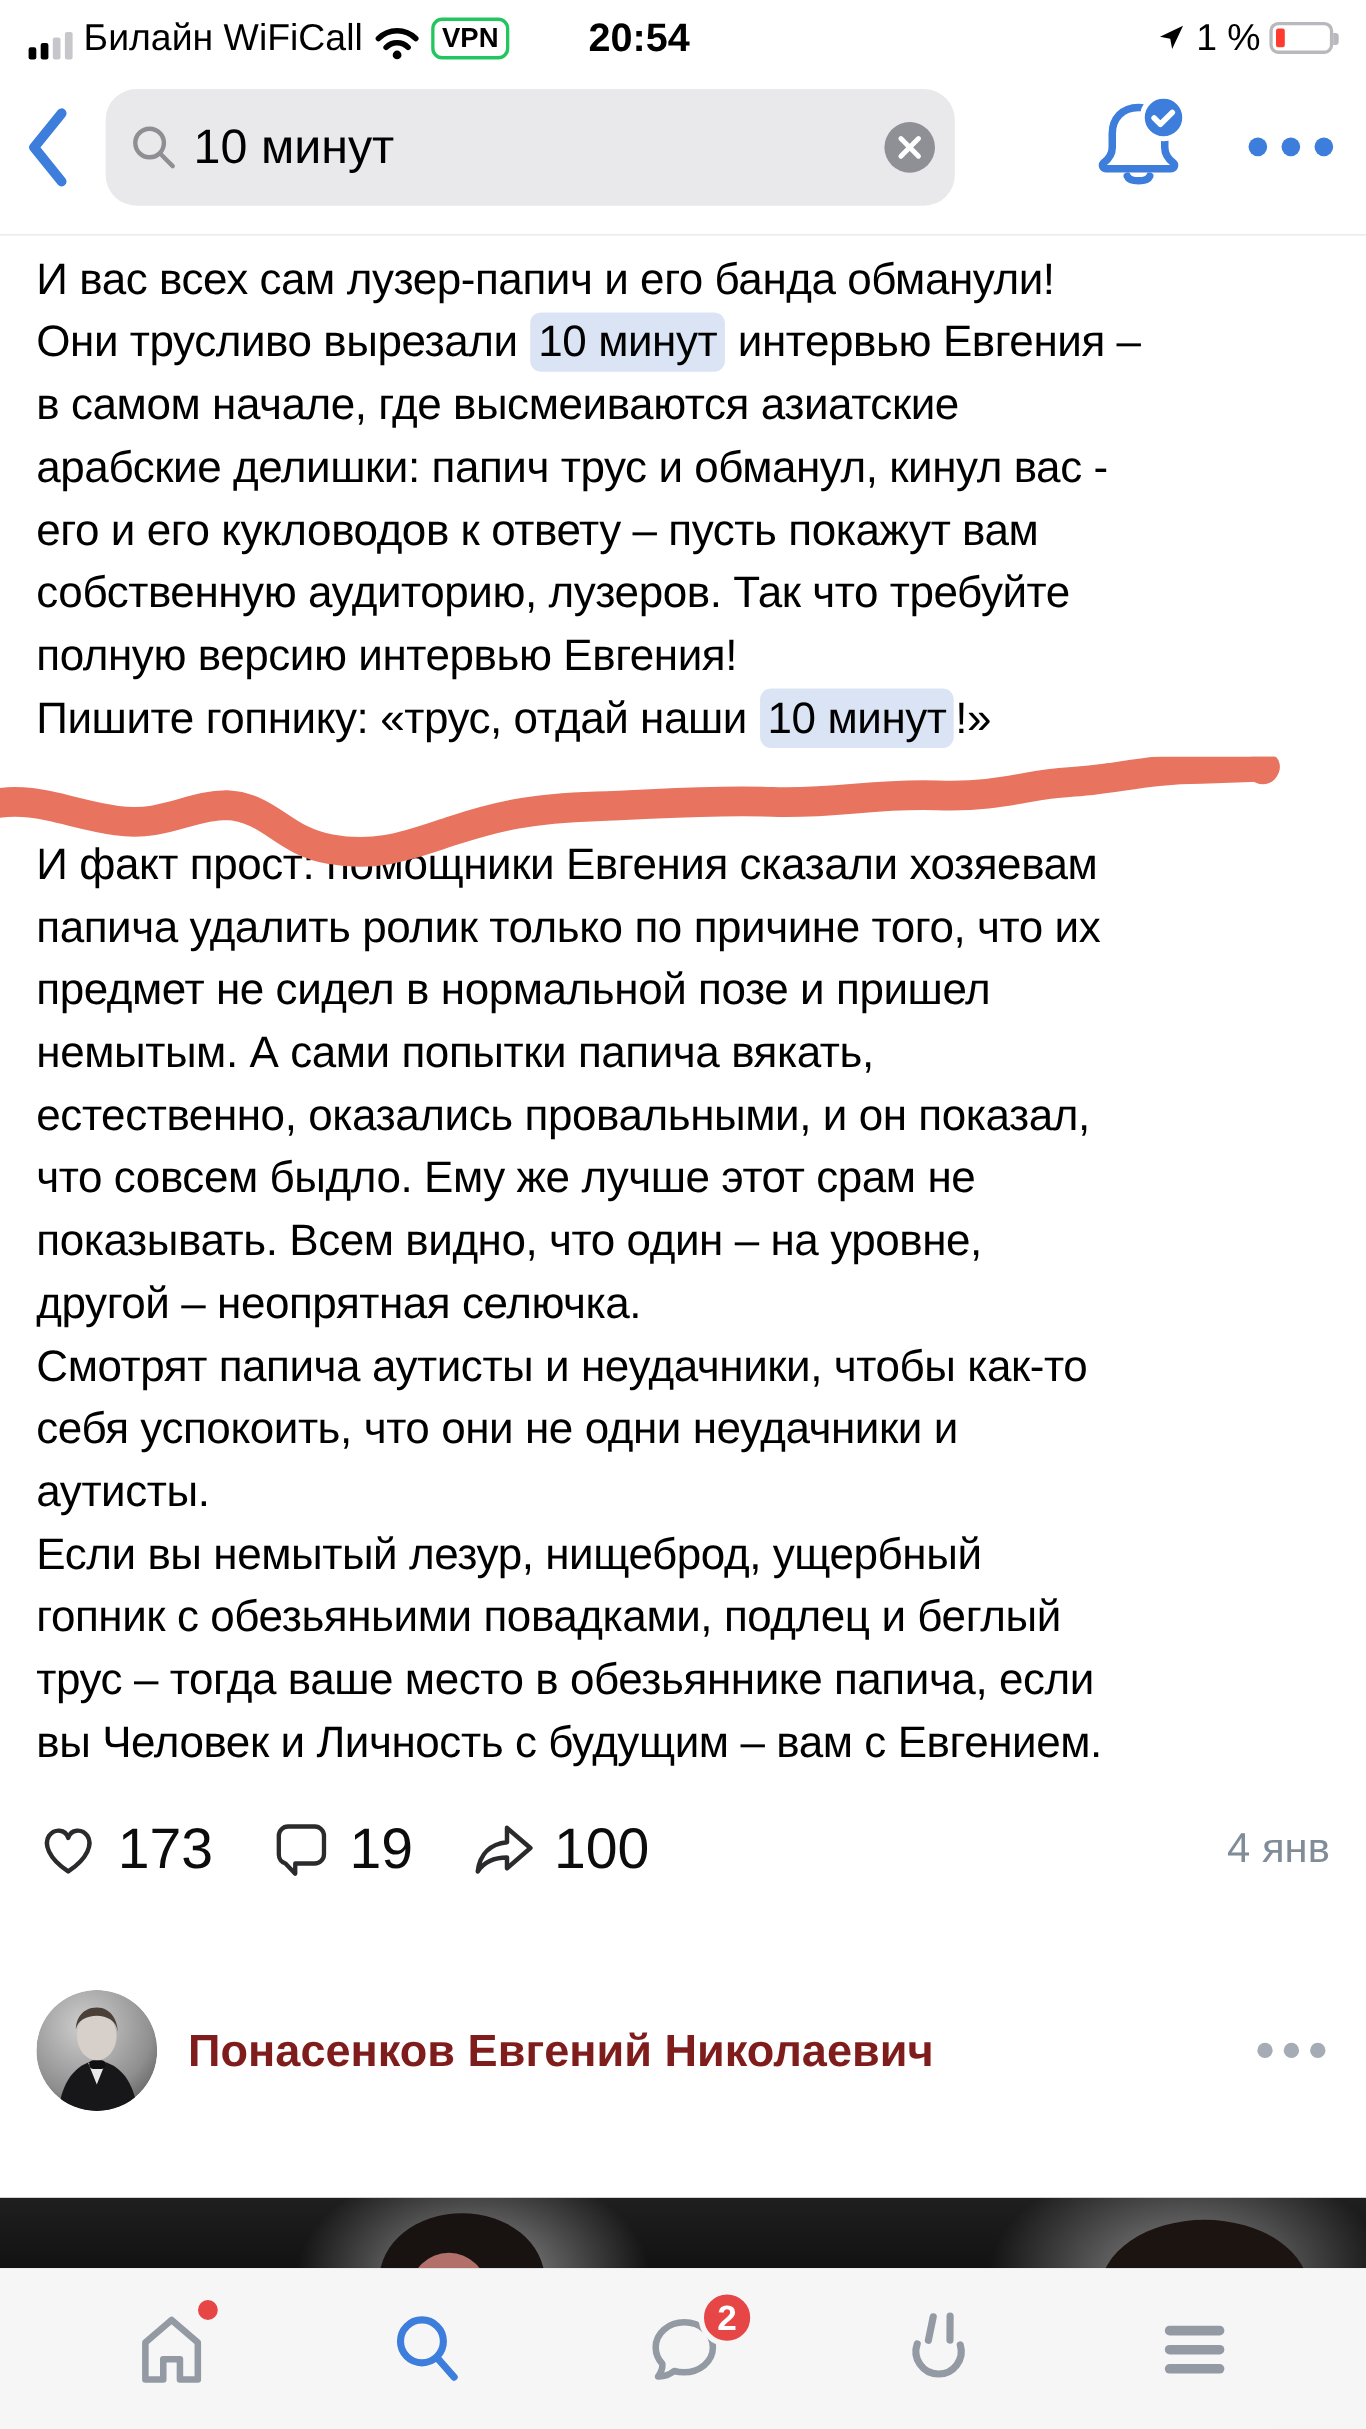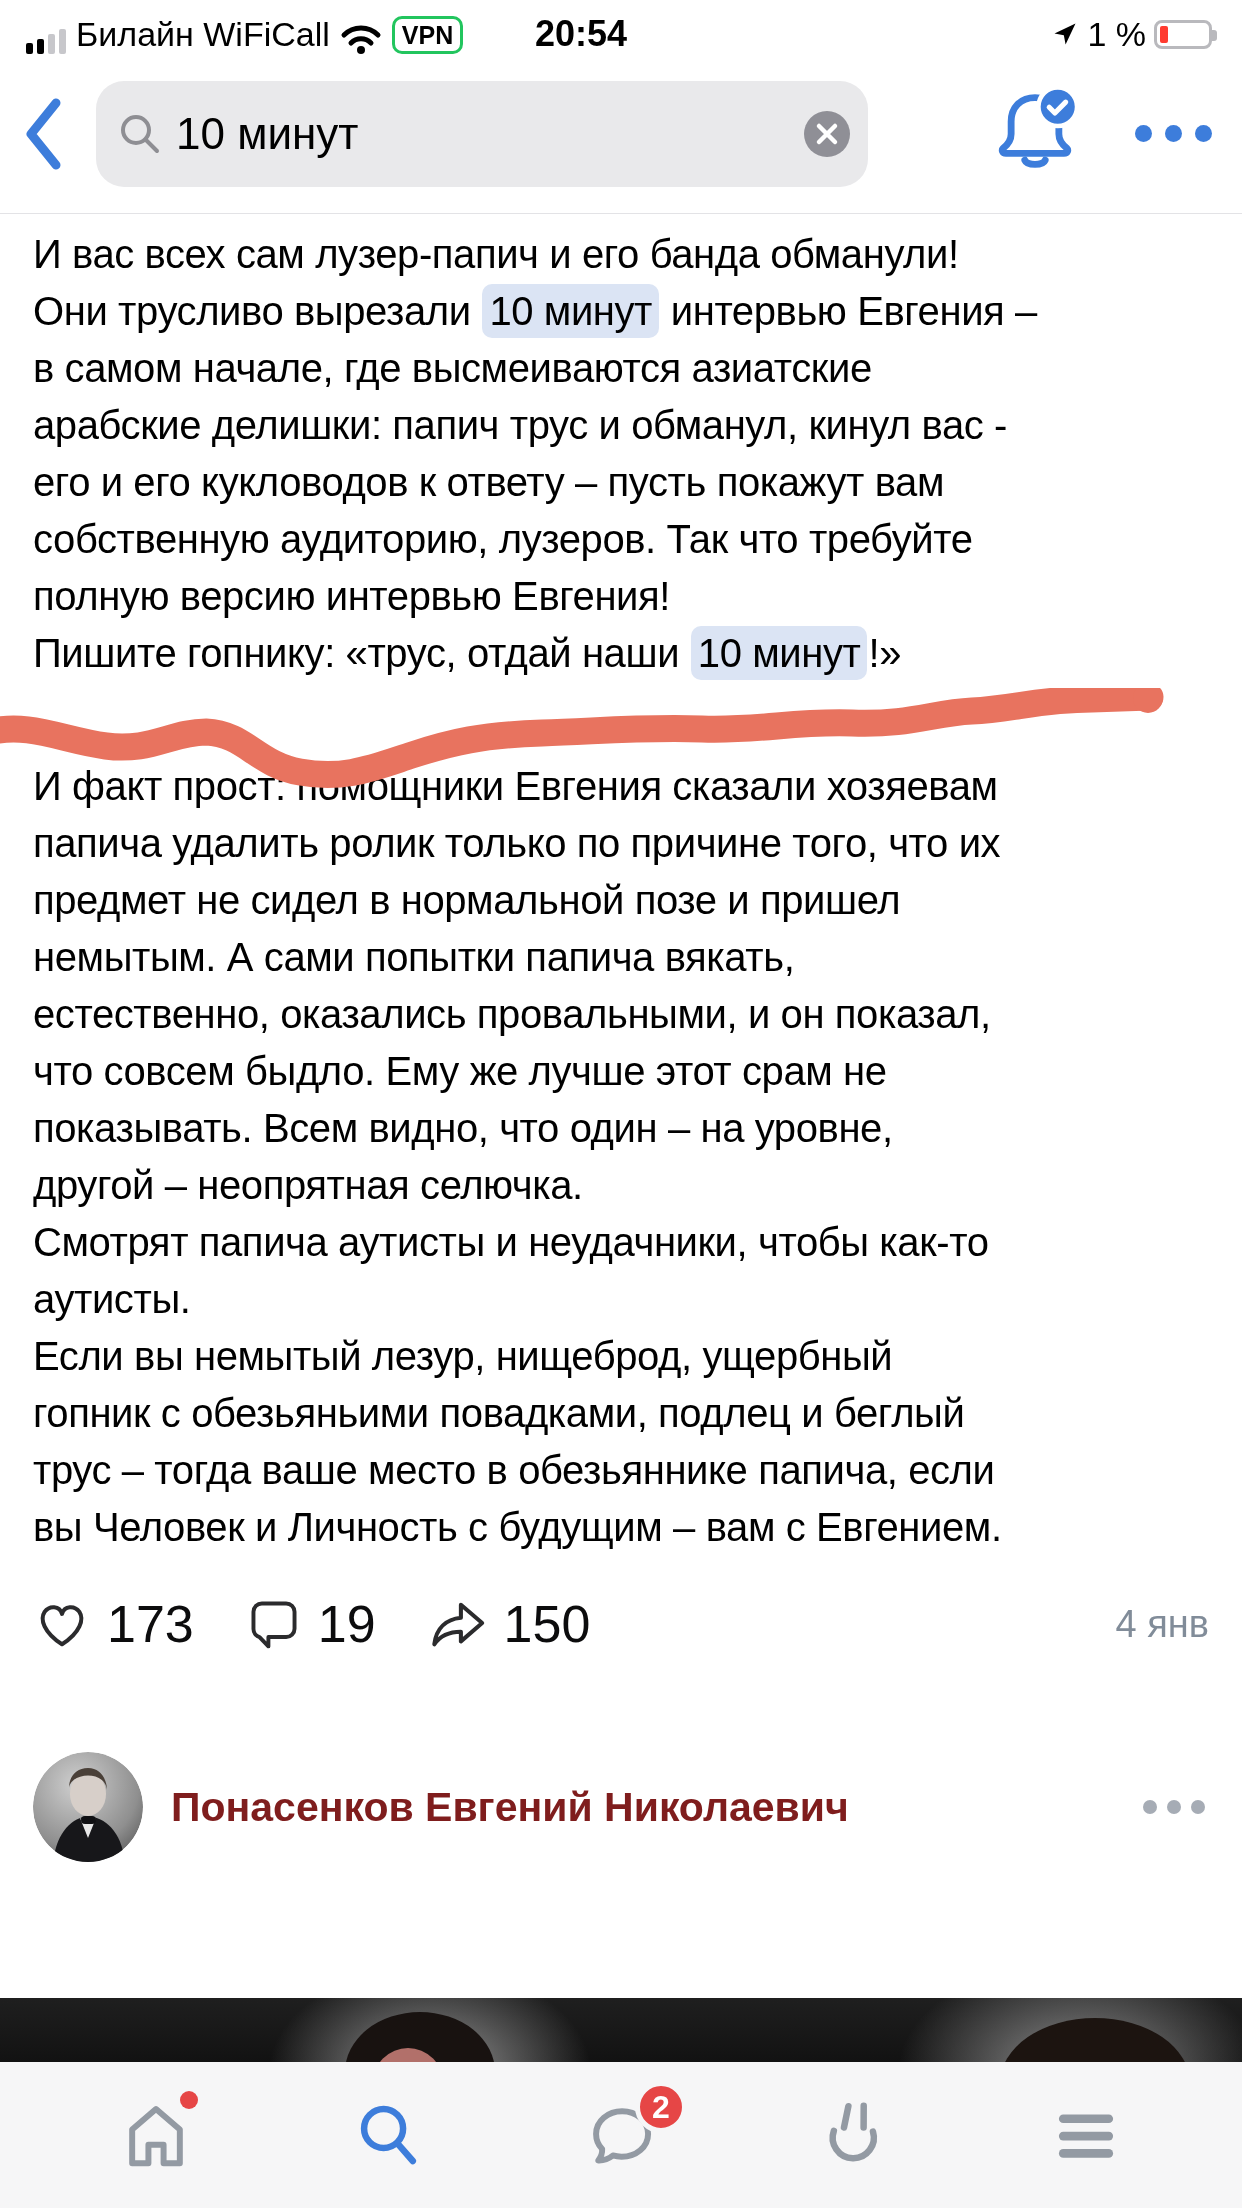--- a/index.html
+++ b/index.html
@@ -186,20 +186,21 @@
       <div class="line"><span>папича удалить ролик только по причине того, что их</span></div>
       <div class="line"><span>предмет не сидел в нормальной позе и пришел</span></div>
       <div class="line"><span>немытым. А сами попытки папича вякать,</span></div>
       <div class="line"><span>естественно, оказались провальными, и он показал,</span></div>
       <div class="line"><span>что совсем быдло. Ему же лучше этот срам не</span></div>
       <div class="line"><span>показывать. Всем видно, что один – на уровне,</span></div>
       <div class="line"><span>другой – неопрятная селючка.</span></div>
     </div>
     <div class="para">
       <div class="line"><span>Смотрят папича аутисты и неудачники, чтобы как-то</span></div>
+      <div class="line"><span>себя успокоить, что они не одни неудачники и</span></div>
       <div class="line"><span>аутисты.</span></div>
     </div>
     <div class="para">
       <div class="line"><span>Если вы немытый лезур, нищеброд, ущербный</span></div>
       <div class="line"><span>гопник с обезьяньими повадками, подлец и беглый</span></div>
       <div class="line"><span>трус – тогда ваше место в обезьяннике папича, если</span></div>
       <div class="line"><span>вы Человек и Личность с будущим – вам с Евгением.</span></div>
     </div>
   </div>
 
@@ -218,21 +219,21 @@
   <div class="act">
     <svg width="56" height="60" viewBox="0 0 60 64">
       <path d="M17 10 h26 a9 9 0 0 1 9 9 v18 a9 9 0 0 1 -9 9 h-19 v10 l-9.5 -10 a9 9 0 0 1 -6.5 -8.7 V19 a9 9 0 0 1 9 -9 z" fill="none" stroke="#2b2b2d" stroke-width="4.2" stroke-linejoin="round"></path>
     </svg>
     <span class="cnt">19</span>
   </div>
   <div class="act">
     <svg width="60" height="58" viewBox="0 0 62 60">
       <path d="M34 10 L56 29 L34 48 L34 38 C 20 38, 12 43, 6.5 51 C 8.5 34, 19 25, 34 23.5 Z" fill="none" stroke="#2b2b2d" stroke-width="4.2" stroke-linejoin="round"></path>
     </svg>
-    <span class="cnt">150</span>
+    <span class="cnt">100</span>
   </div>
   <span class="post-date">4 янв</span>
 </div>
 
 <div class="author-row">
   <div class="avatar">
     <svg width="110" height="110" viewBox="0 0 110 110">
       <defs>
         <radialGradient id="avbg" cx="40%" cy="30%" r="80%">
           <stop offset="0%" stop-color="#cfcfcf"></stop>

